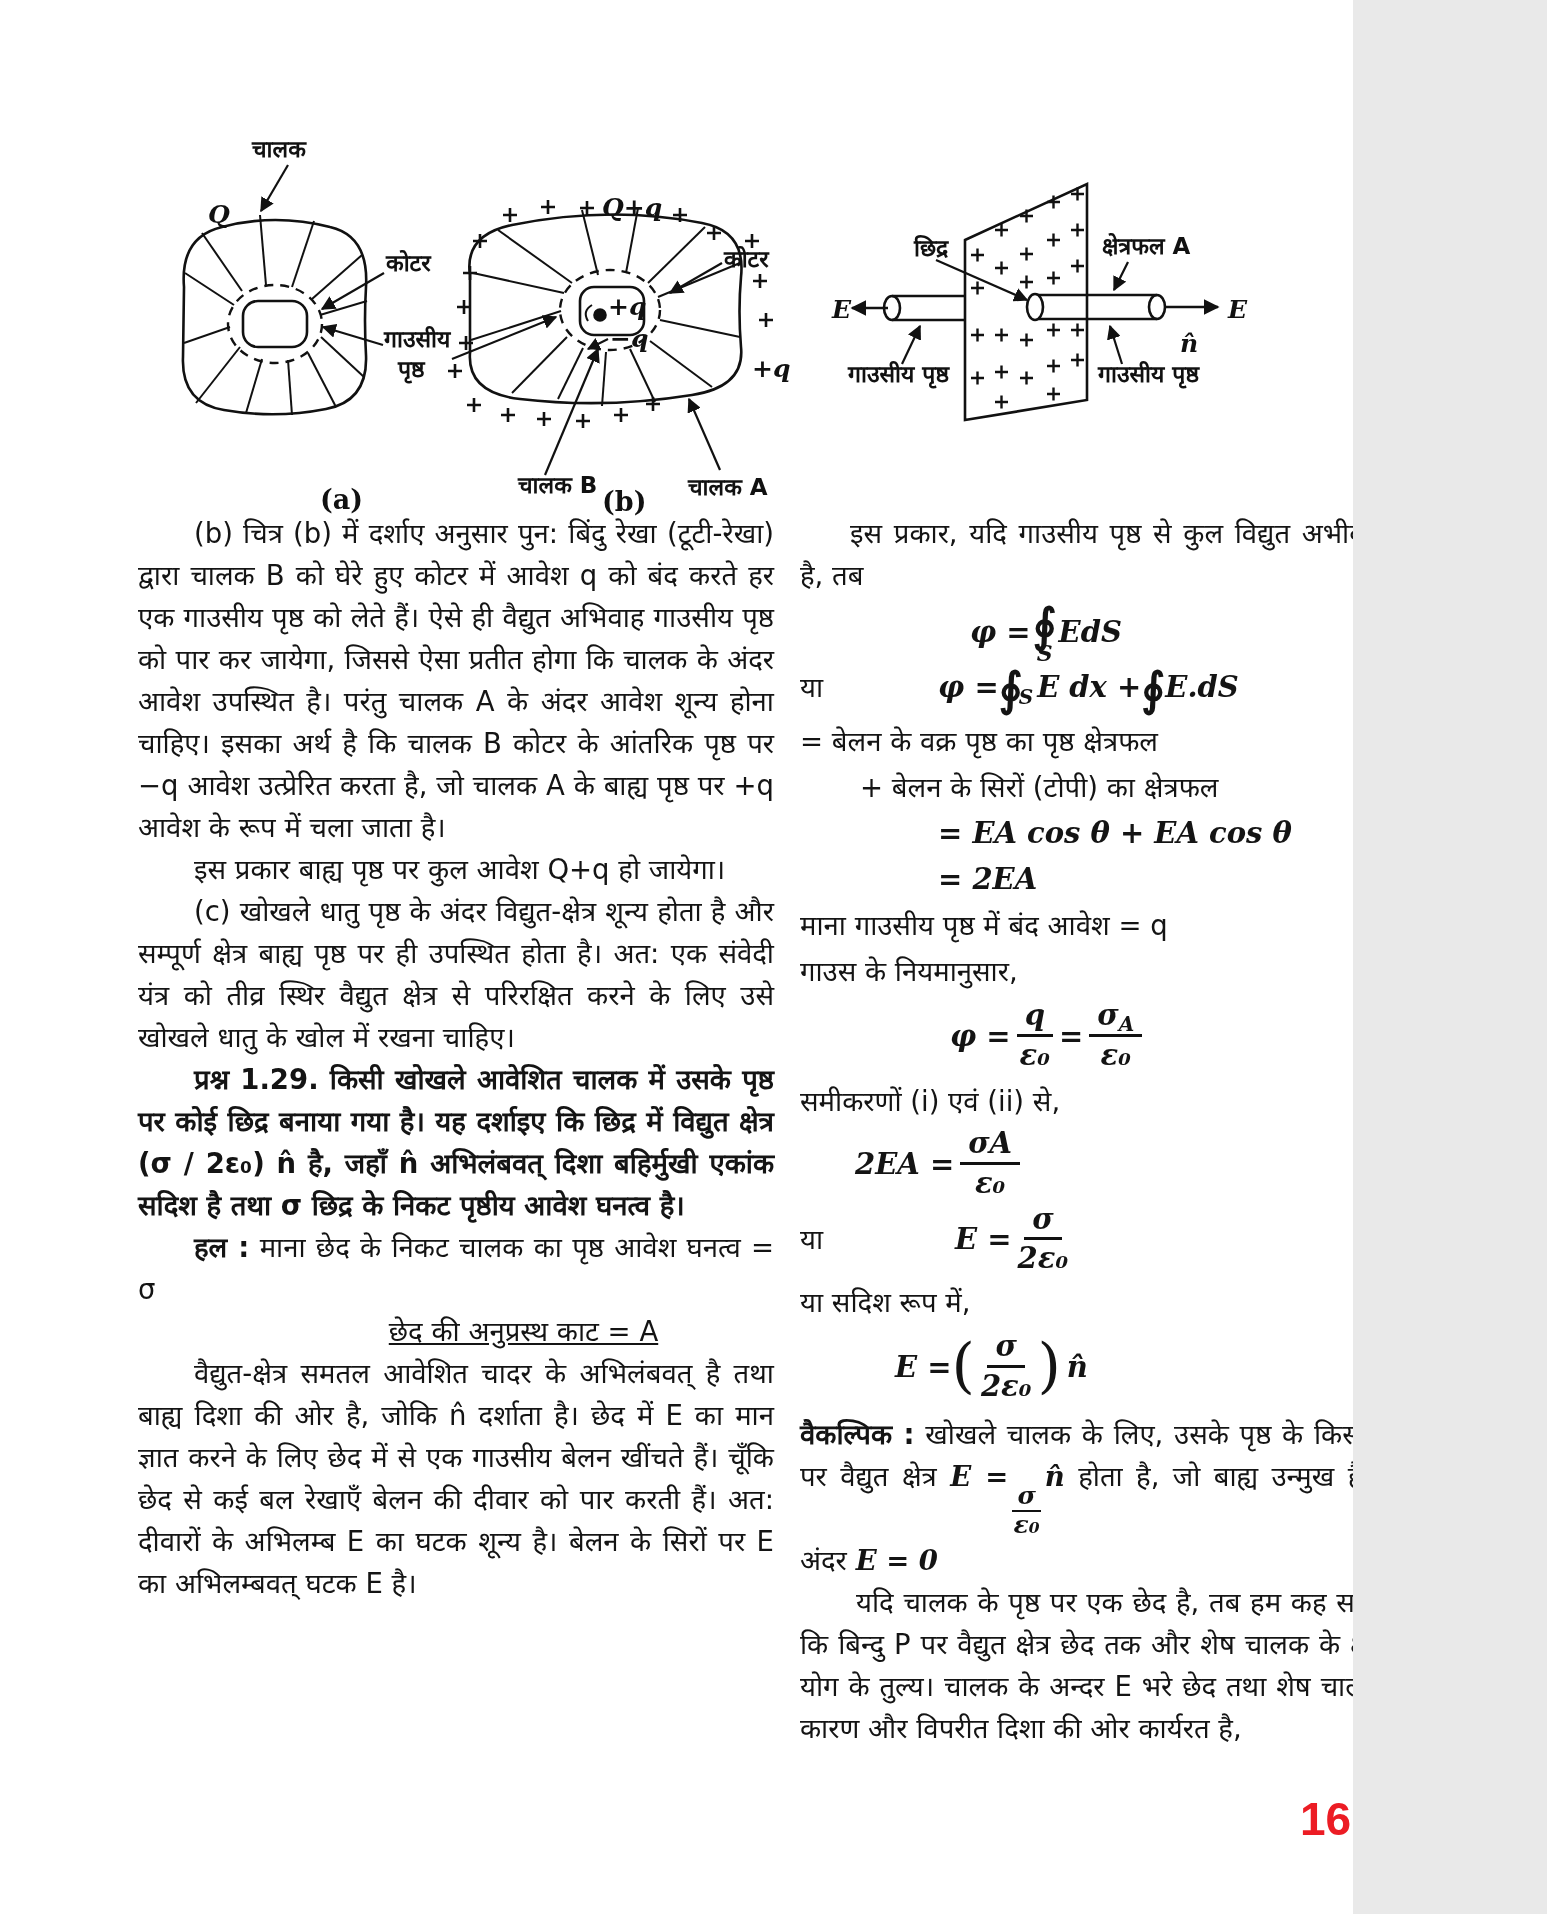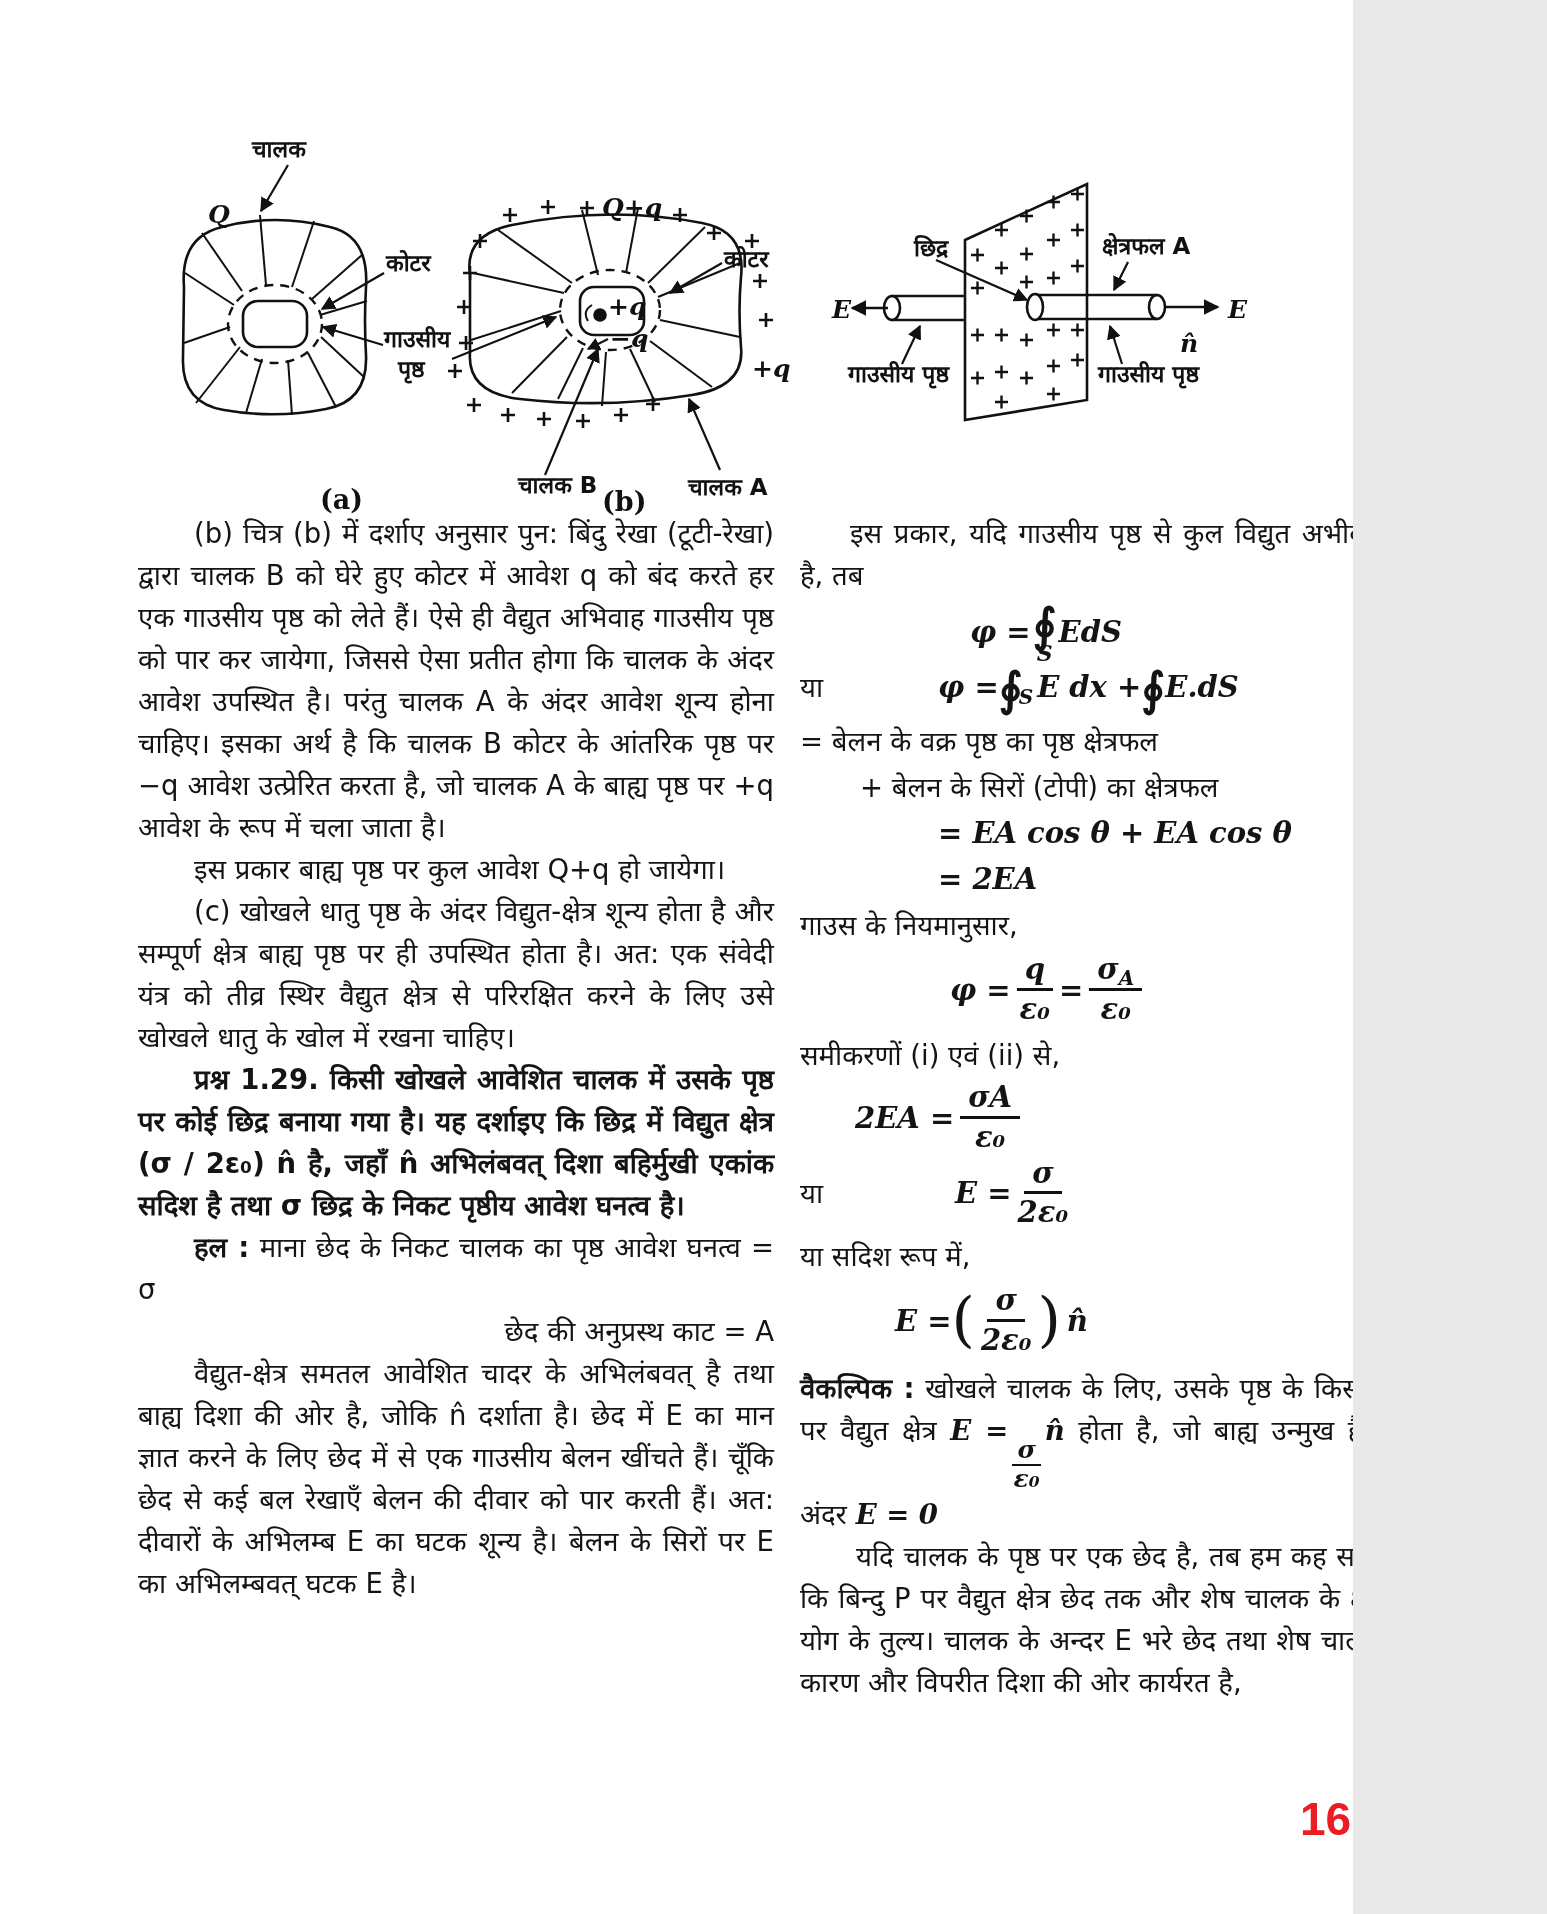--- a/index.html
+++ b/index.html
@@ -10,21 +10,21 @@
   svg text{font-family:"DejaVu Sans",sans-serif;}
   .figlabel{font-size:23px;font-weight:700;fill:#111;}
   .figmath{font-family:"DejaVu Serif",serif;font-style:italic;font-weight:700;font-size:25px;fill:#111;}
   .figcap{font-family:"DejaVu Serif",serif;font-weight:700;font-size:27px;fill:#111;}
 
   .col{position:absolute;top:512px;font-size:27.5px;line-height:42px;text-align:justify;}
   .col-left{left:138px;width:636px;}
   .col-right{left:800px;width:616px;}
   .para{margin:0;}
   .indent{text-indent:56px;}
-  .indent-big{text-indent:135px;text-align:right;}
+  .indent-big{text-indent:135px;text-align:center;text-decoration:underline;}
   b.lead{font-weight:700;}
   .boldpara{font-weight:700;}
 
   .mi{font-family:"DejaVu Serif",serif;font-style:italic;font-weight:700;}
   .eqrow{display:flex;align-items:center;width:100%;}
   .eqline{line-height:46px;}
   .tagright{margin-left:auto;font-family:"DejaVu Serif",serif;font-weight:700;font-style:normal;}
   .math{font-family:"DejaVu Serif",serif;font-style:italic;font-weight:700;font-size:29px;white-space:nowrap;}
   .oint{font-size:46px;font-weight:700;font-style:normal;line-height:1;position:relative;top:2px;}
   .intwrap{display:inline-flex;flex-direction:column;align-items:center;line-height:1;margin:0 2px;}
@@ -235,20 +235,21 @@
       <span class="math">E.dS</span>
     </div>
 
     <div class="eqline">= बेलन के वक्र पृष्ठ का पृष्ठ क्षेत्रफल</div>
     <div class="eqline" style="margin-left:60px">+ बेलन के सिरों (टोपी) का क्षेत्रफल</div>
     <div class="eqline math" style="margin-left:138px">= EA cos θ + EA cos θ</div>
     <div class="eqrow" style="margin-left:138px">
       <span class="math eqline">= 2EA</span>
       <span class="tagright" style="margin-right:10px">...(i)</span>
     </div>
+    <div class="eqline">माना गाउसीय पृष्ठ में बंद आवेश = q</div>
     <div class="eqline">गाउस के नियमानुसार,</div>
 
     <div class="eqrow" style="margin:6px 0 6px 150px">
       <span class="math">φ =</span>
       <span class="frac math">
           <span class="num">q</span>
           <span class="den">ε₀</span>
         </span>
       <span class="math">=</span>
       <span class="frac math">

